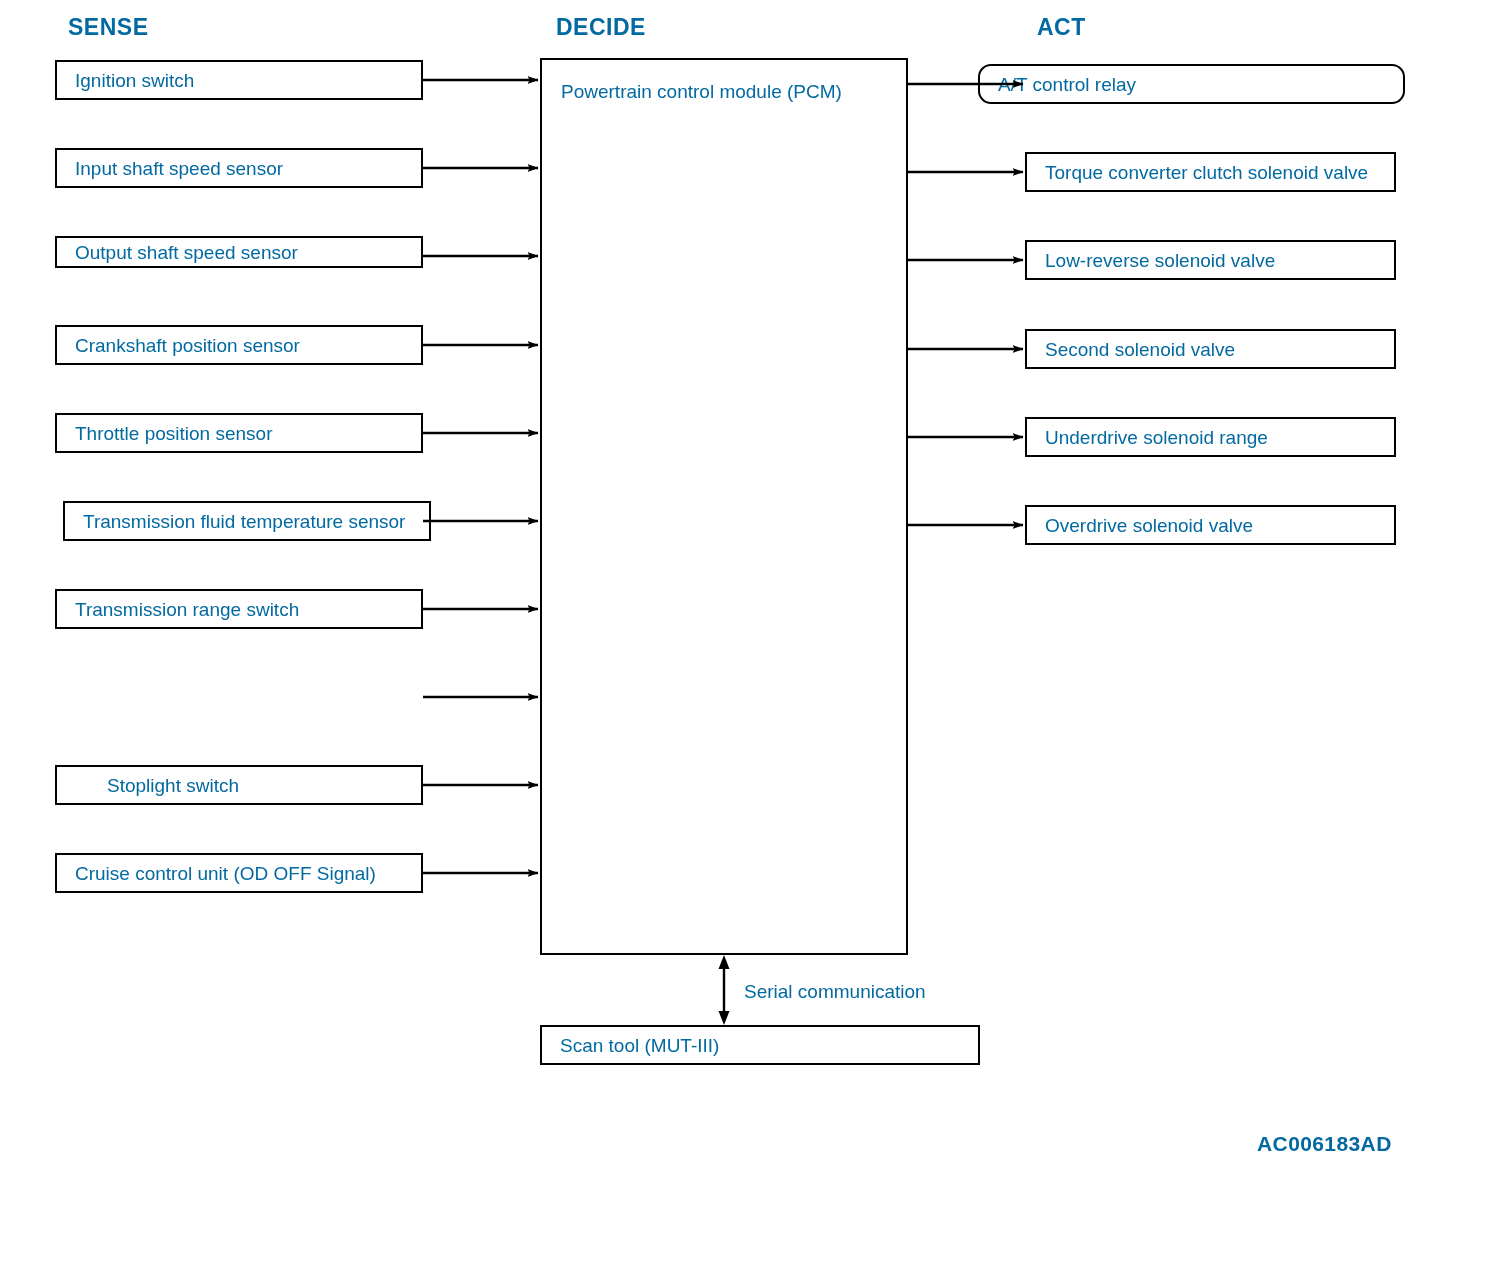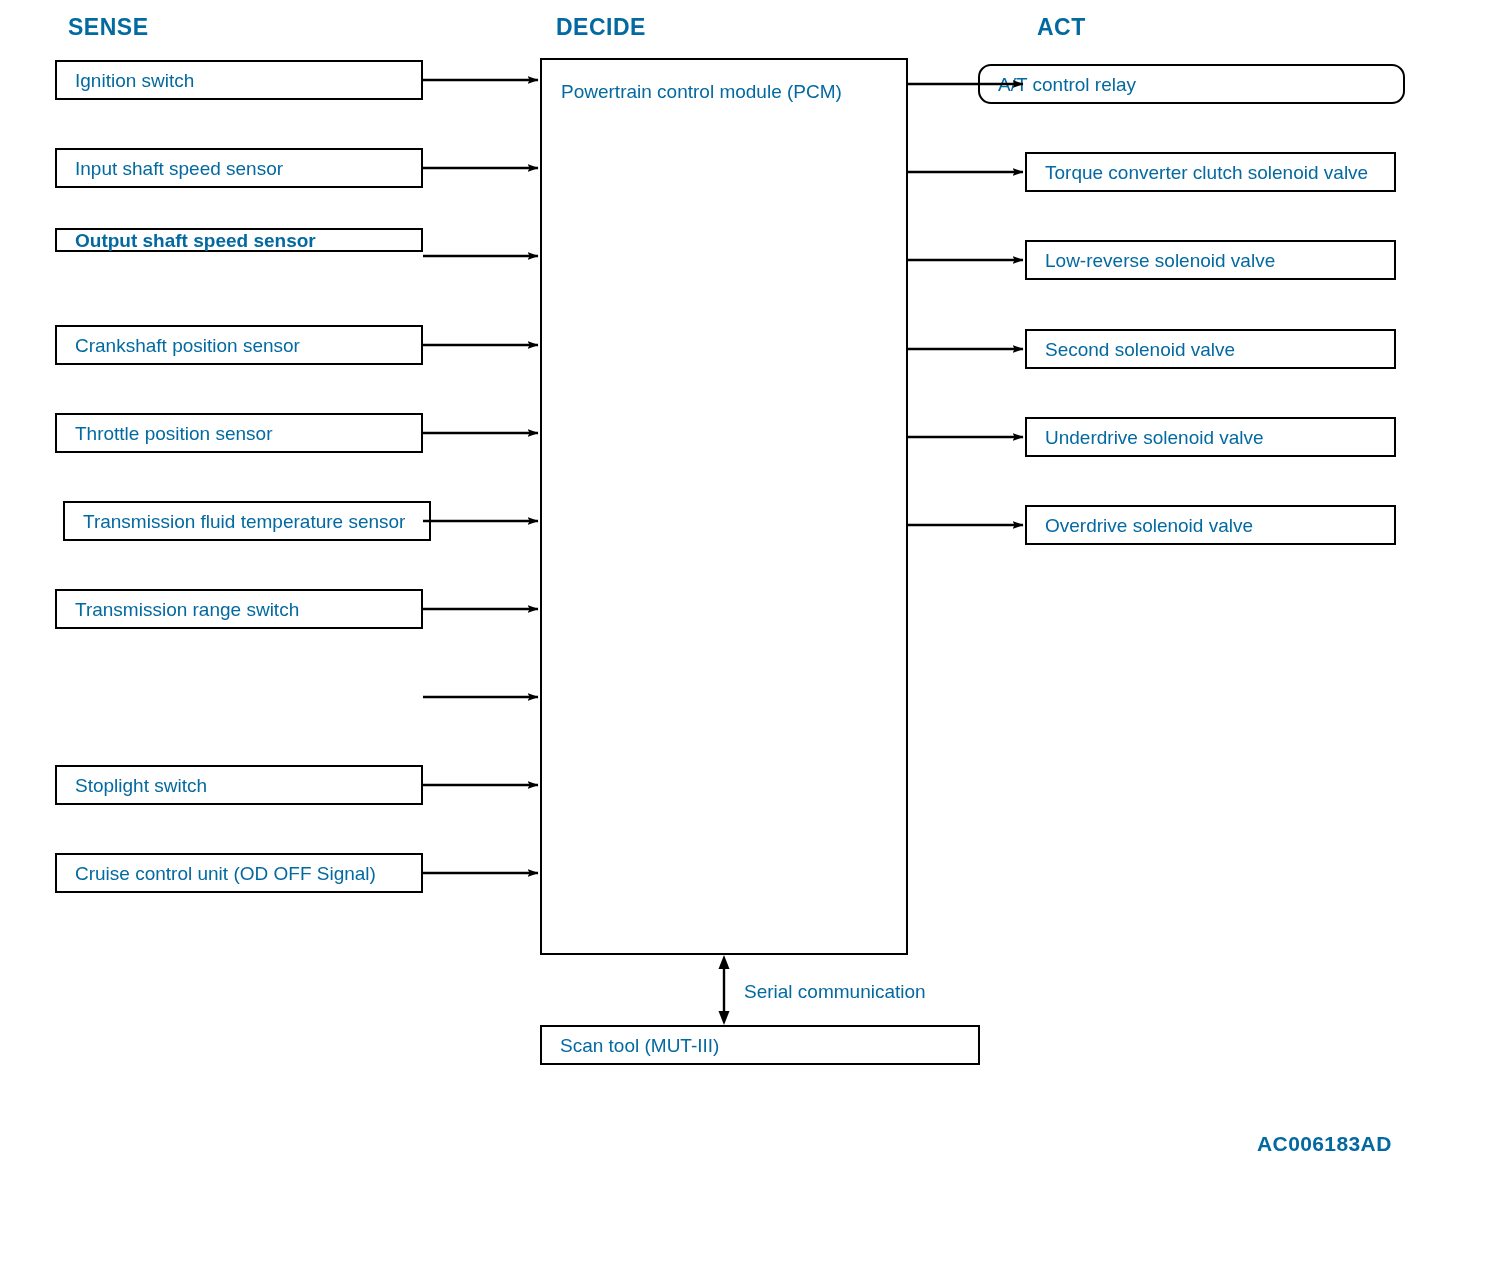--- a/index.html
+++ b/index.html
@@ -81,36 +81,36 @@
   <div class="col-header" style="left:68px; top:16px;">SENSE</div>
   <div class="col-header" style="left:556px; top:16px;">DECIDE</div>
   <div class="col-header" style="left:1037px; top:16px;">ACT</div>
 
   <div class="node-box" style="left:55px; top:148px; width:368px; height:40px;">
     <span class="node-label">Input shaft speed sensor</span>
   </div>
   <div class="node-box" style="left:55px; top:60px; width:368px; height:40px;">
     <span class="node-label">Ignition switch</span>
   </div>
-  <div class="node-box" style="left:55px; top:228px; width:368px; height:24px;font-weight:bold;">
+  <div class="node-box" style="left:55px; top:236px; width:368px; height:32px;">
     <span class="node-label">Output shaft speed sensor</span>
   </div>
   <div class="node-box" style="left:55px; top:325px; width:368px; height:40px;">
     <span class="node-label">Crankshaft position sensor</span>
   </div>
   <div class="node-box" style="left:55px; top:413px; width:368px; height:40px;">
     <span class="node-label">Throttle position sensor</span>
   </div>
   <div class="node-box" style="left:63px; top:501px; width:368px; height:40px;">
     <span class="node-label">Transmission fluid temperature sensor</span>
   </div>
   <div class="node-box" style="left:55px; top:589px; width:368px; height:40px;">
     <span class="node-label">Transmission range switch</span>
   </div>
-  <div class="node-box" style="left:55px; top:765px; width:368px; height:40px;">
+  <div class="node-box" style="left:55px; top:765px; width:368px; height:40px;padding-left:32px;">
     <span class="node-label">Stoplight switch</span>
   </div>
   <div class="node-box" style="left:55px; top:853px; width:368px; height:40px;">
     <span class="node-label">Cruise control unit (OD OFF Signal)</span>
   </div>
 
   <div class="pcm-box" style="left:540px; top:58px; width:368px; height:897px;"></div>
   <div class="pcm-label" style="left:561px; top:82px;">Powertrain control module (PCM)</div>
 
   <div class="node-box" style="left:978px; top:64px; width:427px; height:40px;border-radius:13px;">
@@ -119,21 +119,21 @@
   <div class="node-box" style="left:1025px; top:240px; width:371px; height:40px;">
     <span class="node-label">Low-reverse solenoid valve</span>
   </div>
   <div class="node-box" style="left:1025px; top:152px; width:371px; height:40px;">
     <span class="node-label">Torque converter clutch solenoid valve</span>
   </div>
   <div class="node-box" style="left:1025px; top:329px; width:371px; height:40px;">
     <span class="node-label">Second solenoid valve</span>
   </div>
   <div class="node-box" style="left:1025px; top:417px; width:371px; height:40px;">
-    <span class="node-label">Underdrive solenoid valve</span>
+    <span class="node-label">Underdrive solenoid range</span>
   </div>
   <div class="node-box" style="left:1025px; top:505px; width:371px; height:40px;">
     <span class="node-label">Overdrive solenoid valve</span>
   </div>
 
   <div class="node-box" style="left:540px; top:1025px; width:440px; height:40px;">
     <span class="node-label">Scan tool (MUT-III)</span>
   </div>
 
   <div class="serial-label" style="left:744px; top:982px;">Serial communication</div>

